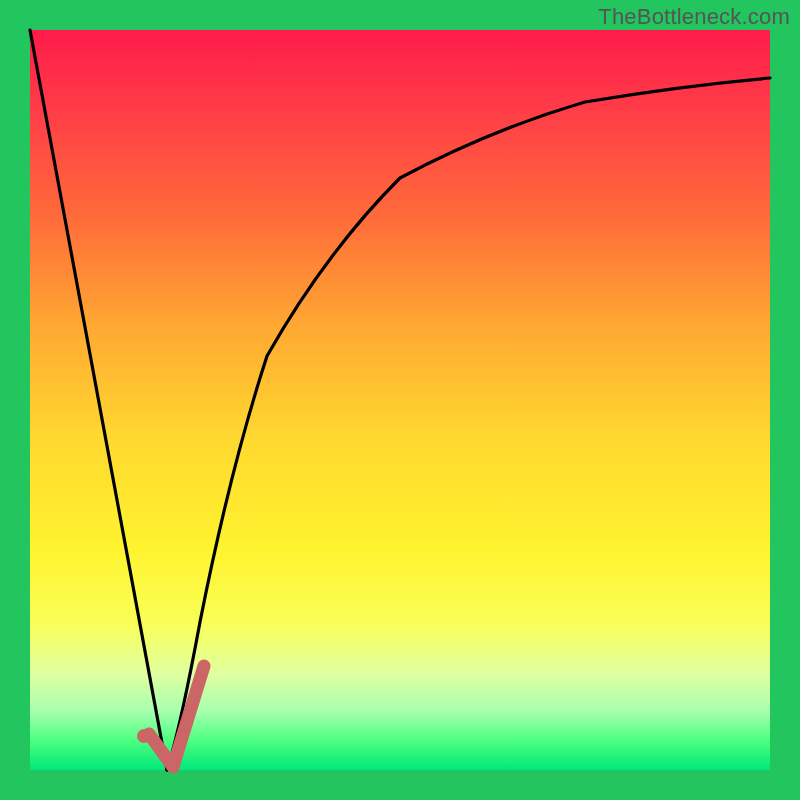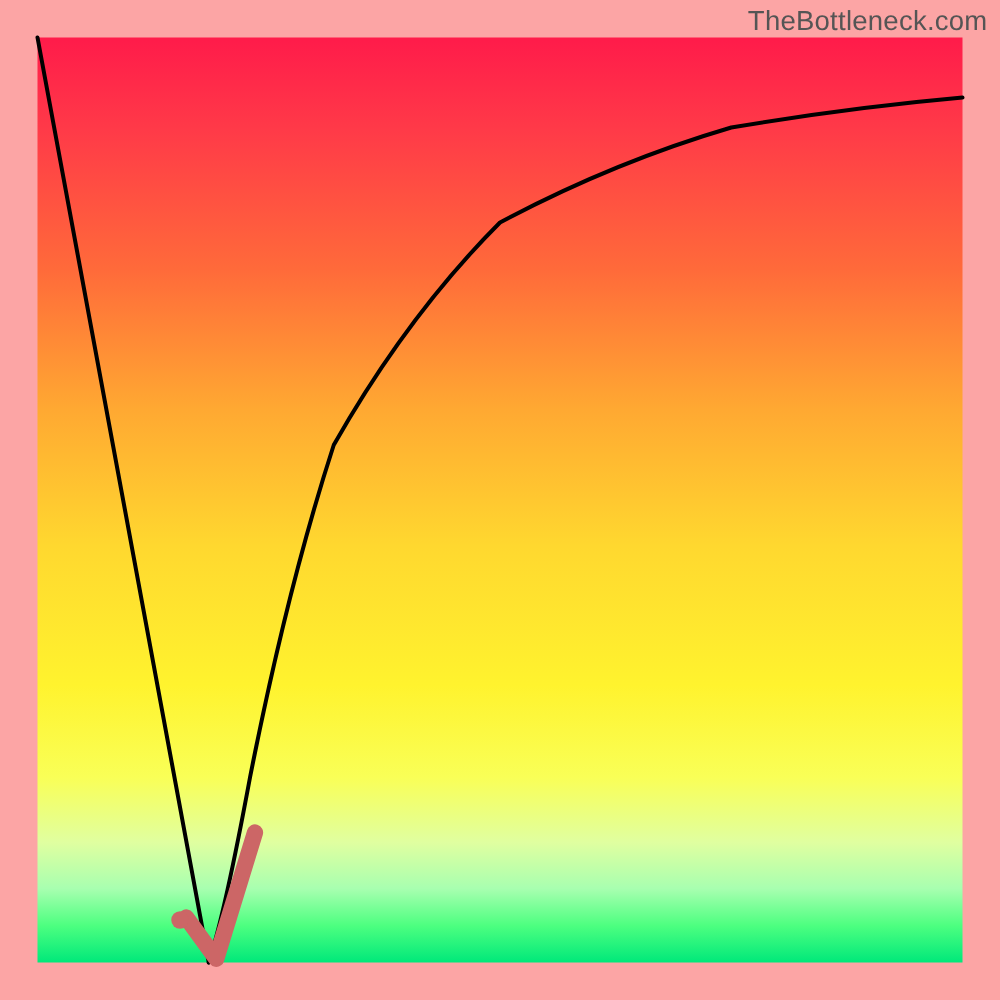--- a/index.html
+++ b/index.html
@@ -10,21 +10,21 @@
     background: #000;
     overflow: hidden;
     font-family: Arial, Helvetica, sans-serif;
   }
   .frame {
     position: absolute;
     left: 0;
     top: 0;
     width: 800px;
     height: 800px;
-    background: #fca5a5;
+    background: #22c55e;
   }
   .plot {
     position: absolute;
     left: 30px;
     top: 30px;
     width: 740px;
     height: 740px;
     background: linear-gradient(to bottom,
       #ff1b4a 0%,
       #ff3a48 10%,

